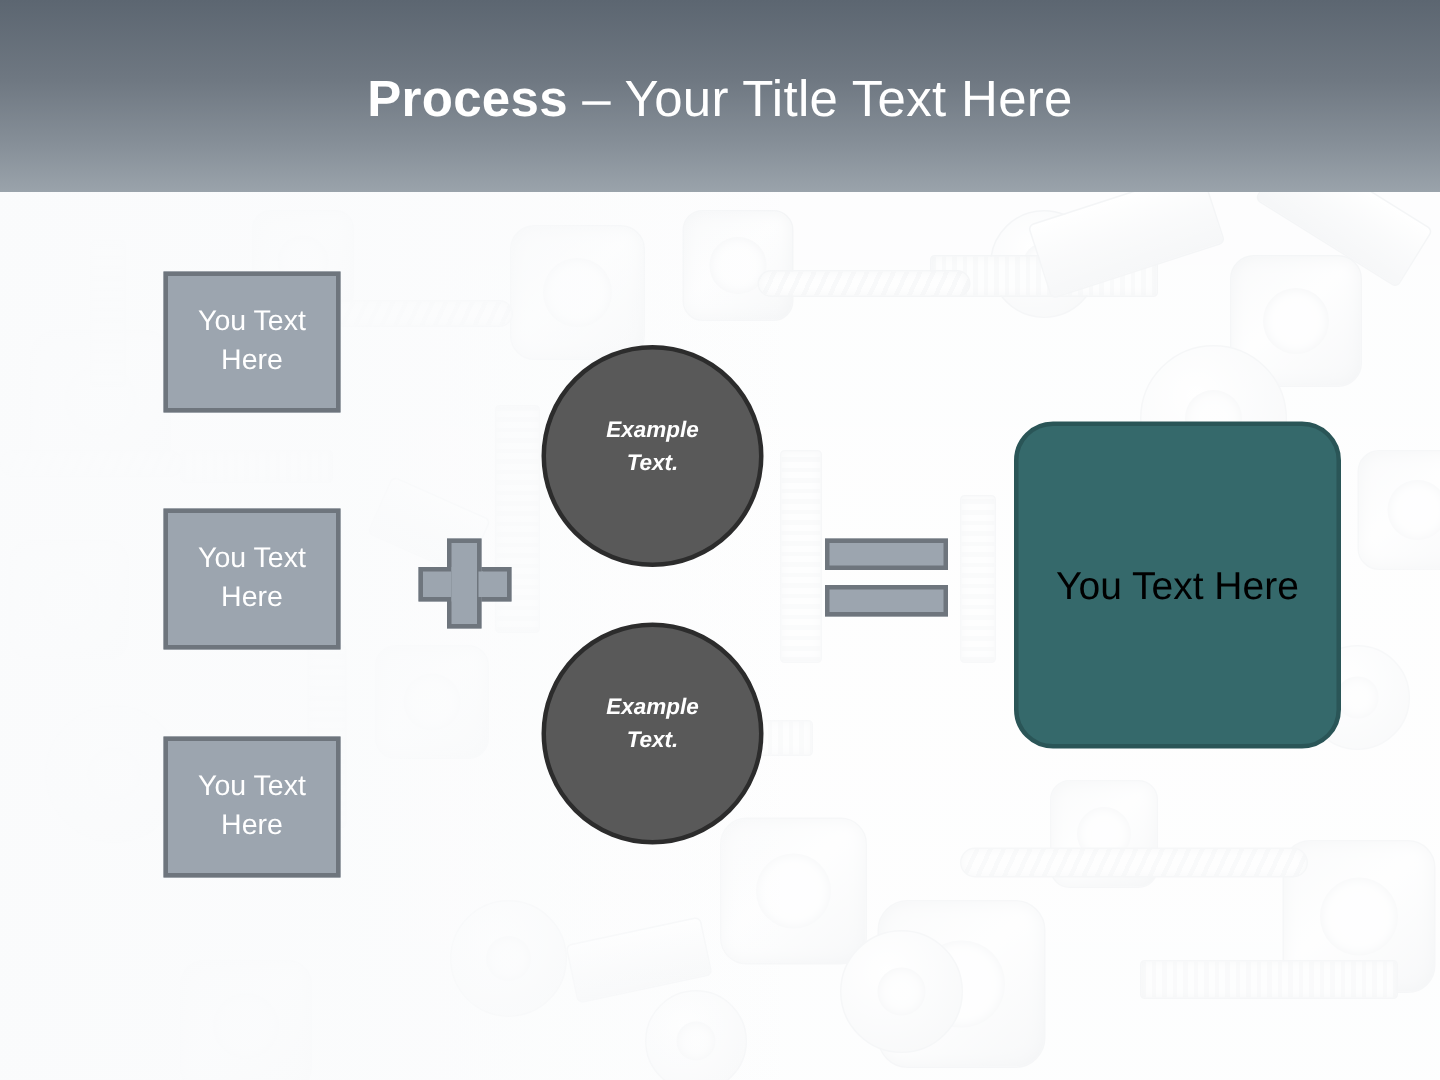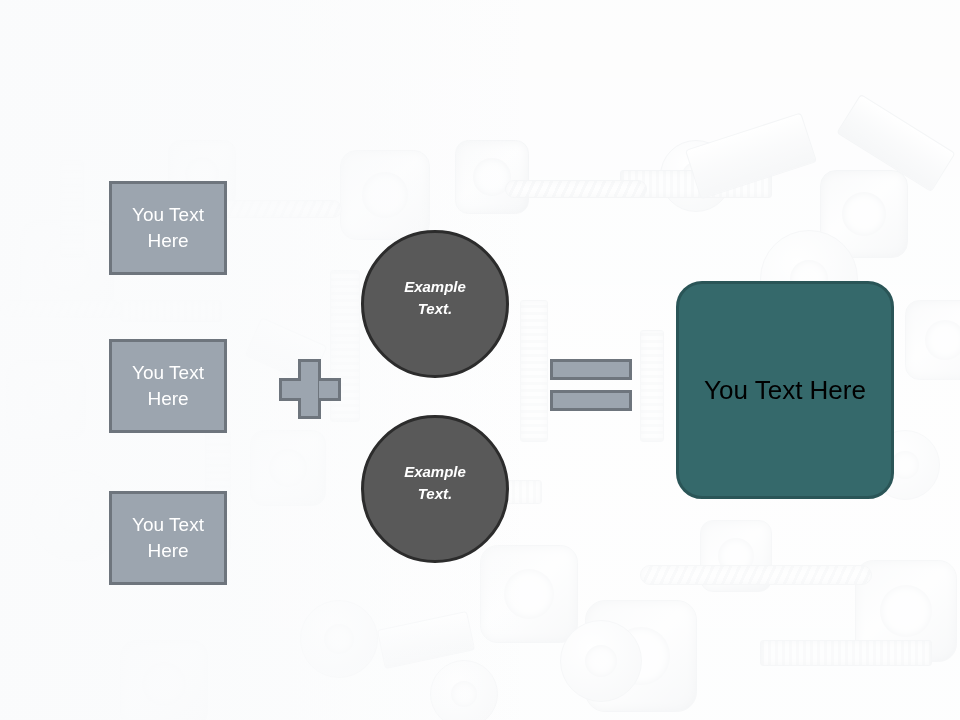--- a/index.html
+++ b/index.html
@@ -305,20 +305,25 @@
 
     <div class="hw shaft" style="left:690px; top:130px; width:120px; height:50px; transform:rotate(-18deg);"></div>
     <div class="hw shaft" style="left:250px; top:330px; width:70px;  height:40px; transform:rotate(24deg);"></div>
     <div class="hw shaft" style="left:840px; top:120px; width:110px; height:44px; transform:rotate(32deg);"></div>
     <div class="hw shaft" style="left:380px; top:620px; width:90px;  height:38px; transform:rotate(-12deg);"></div>
 
     <div id="bg-veil"></div>
     <div id="bg-left-fade"></div>
   </div>
 
+  <div id="header">
+    <div id="slide-title">
+      <span class="strong">Process</span><span class="light"> – Your Title Text Here</span>
+    </div>
+  </div>
 
   <div class="input-box" id="box-1">
     <span>You Text Here</span>
   </div>
   <div class="input-box" id="box-2">
     <span>You Text Here</span>
   </div>
   <div class="input-box" id="box-3">
     <span>You Text Here</span>
   </div>

